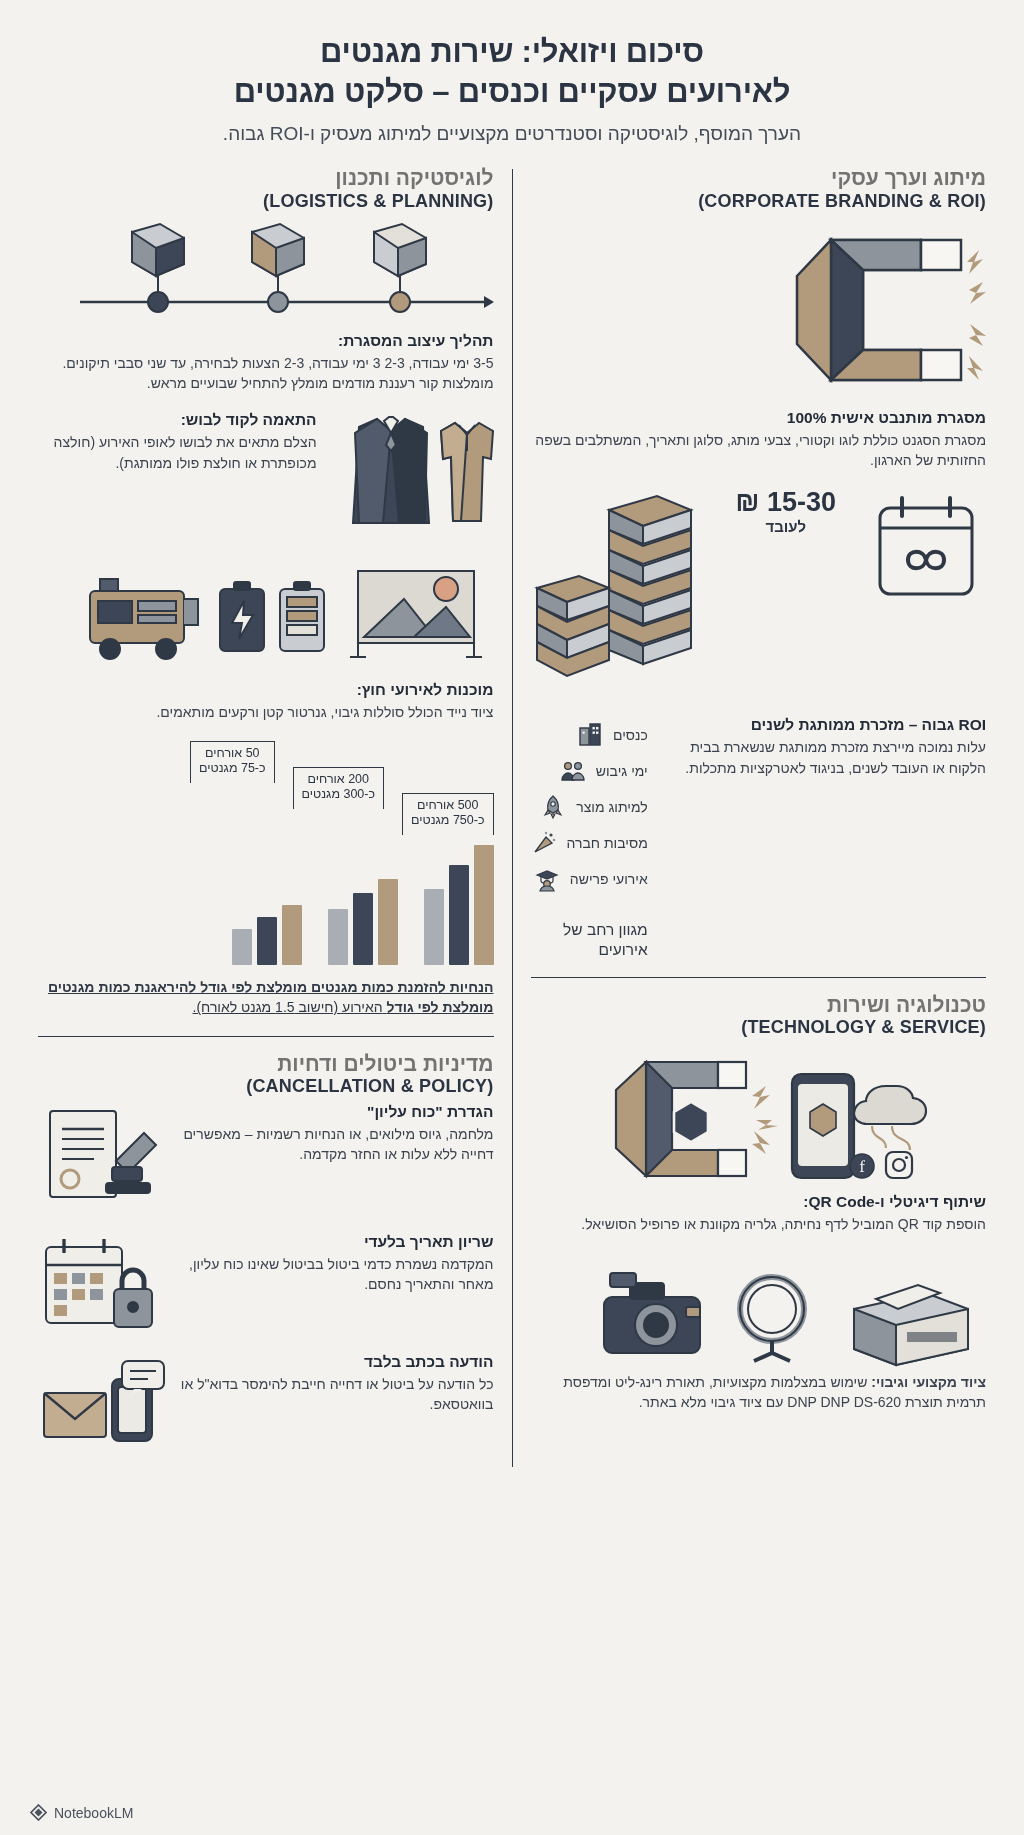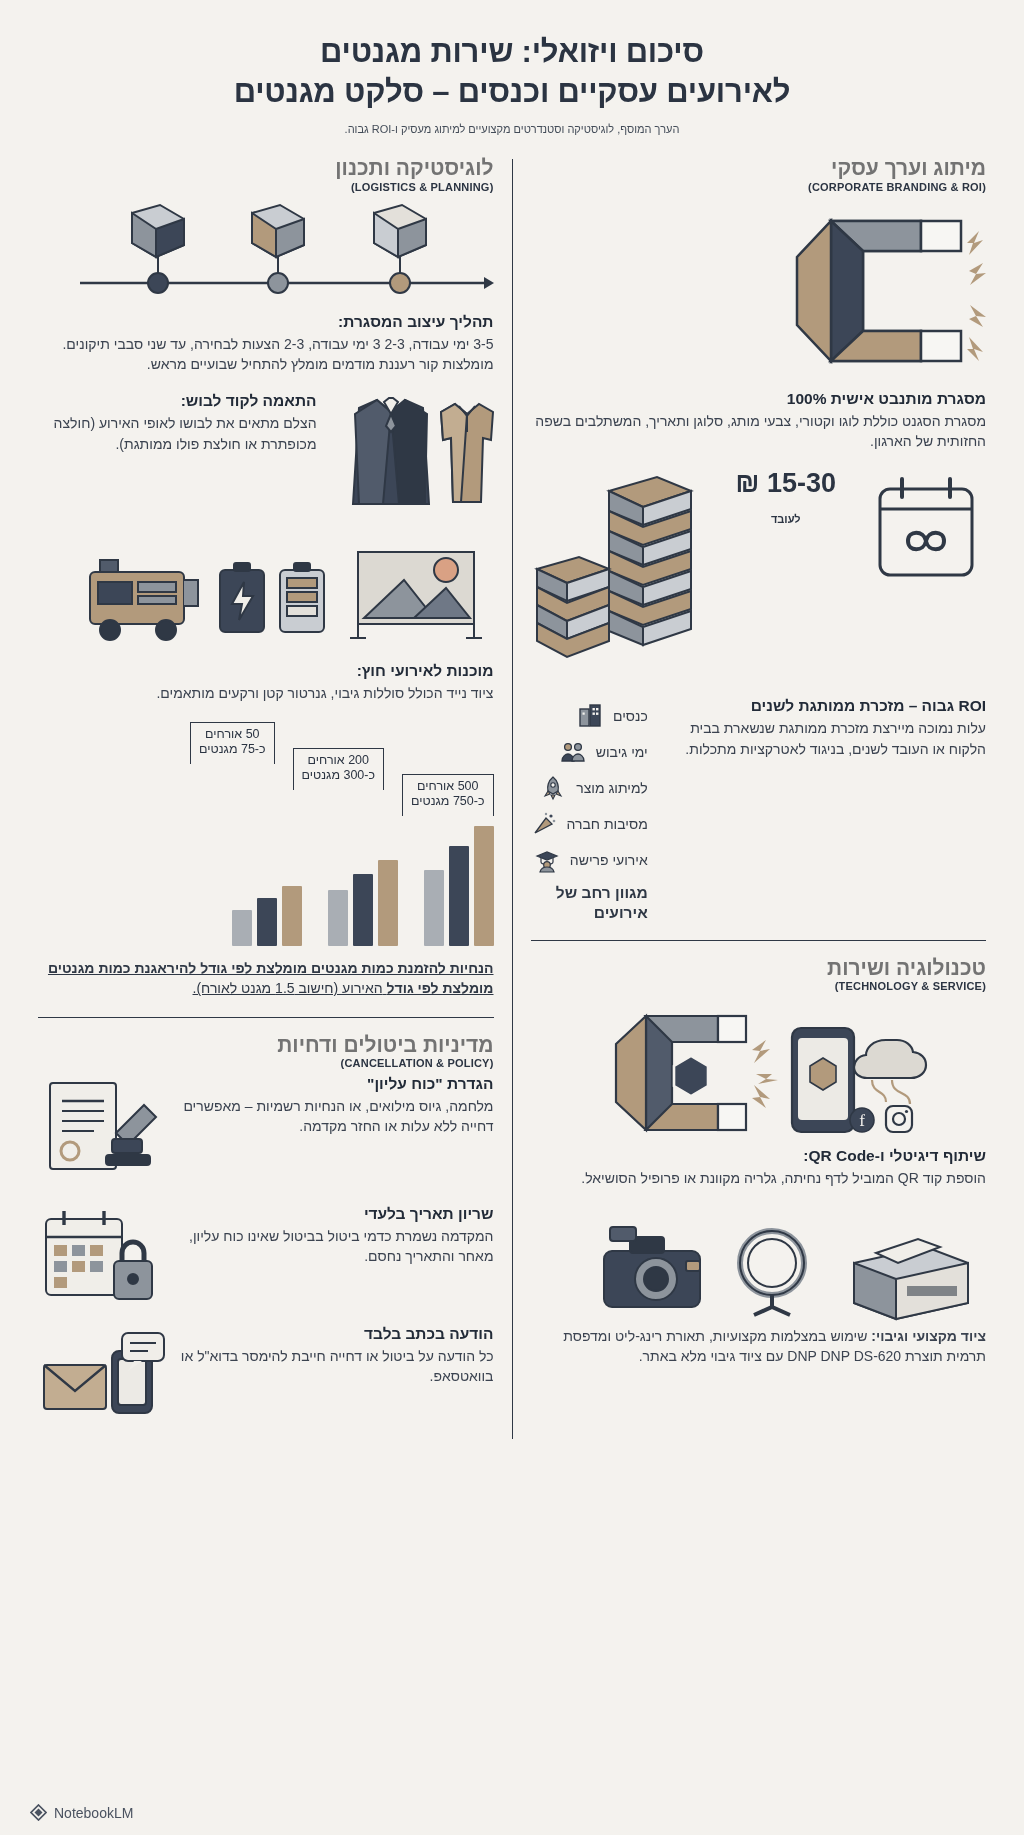--- a/index.html
+++ b/index.html
@@ -25,40 +25,40 @@
   .hdr { text-align: center; }
   .hdr h1 {
     font-size: 31px;
     line-height: 1.28;
     font-weight: bold;
     margin: 6px 0 0 0;
     letter-spacing: -0.2px;
     color: #2b3442;
   }
   .hdr .sub {
-    font-size: 11px;
+    font-size: 19px;
     margin-top: 12px;
     color: #434c58;
   }
 
   
   .grid {
     margin-top: 20px;
     display: grid;
     grid-template-columns: 1fr 1px 1fr;
     column-gap: 0;
   }
   .vdiv { background: #2f3845; width: 1px; margin: 4px 0 0 0; }
   .col { padding: 0 18px; }
   .col.left { padding-left: 4px; }
   .col.right { padding-right: 4px; }
 
   .sec-title { text-align: right; margin-bottom: 6px; }
   .sec-title .t1 { font-size: 21px; font-weight: bold; color: #737373; line-height: 1.2; }
-  .sec-title .t2 { font-size: 11px; font-weight: bold; color: #2b3442; letter-spacing: 0.2px; }
+  .sec-title .t2 { font-size: 18px; font-weight: bold; color: #2b3442; letter-spacing: 0.2px; }
 
   .block { margin-bottom: 18px; }
   .row { display: flex; align-items: flex-start; gap: 12px; }
   .row .txt { flex: 1 1 auto; text-align: right; }
   .row .art { flex: 0 0 auto; }
   .h3 { font-size: 15.5px; font-weight: bold; color: #222b38; margin-bottom: 3px; }
   .p { font-size: 14px; line-height: 1.46; color: #3b4350; }
   .p b { font-weight: bold; }
 
   
@@ -67,25 +67,25 @@
     color: #2b3442;
   }
 
   
   .legend { margin-top: 6px; }
   .legend-item {
     display: flex; align-items: center; gap: 10px;
     font-size: 14px; margin-bottom: 10px; justify-content: flex-start;
   }
   .legend-item .lbl { color: #353d49; }
-  .legend-cap { font-size: 15.5px; font-weight: bold; margin-top: 10px; line-height: 1.25; }
+  .legend-cap { font-size: 15.5px; font-weight: normal; margin-top: 28px; line-height: 1.25; }
 
   
   .price { font-size: 27px; font-weight: bold; color: #2b3442; text-align: center; line-height: 1.05;}
-  .price small { display:block; font-size: 11px; font-weight: bold; margin-top: 16px;}
+  .price small { display:block; font-size: 15px; font-weight: bold; margin-top: 2px;}
 
   
   .bars-wrap { margin-top: 4px; }
   .bracket {
     border: 1.6px solid #2f3845;
     border-bottom: none;
     padding: 4px 8px 6px 8px;
     text-align: center;
     font-size: 12.5px;
     line-height: 1.25;

